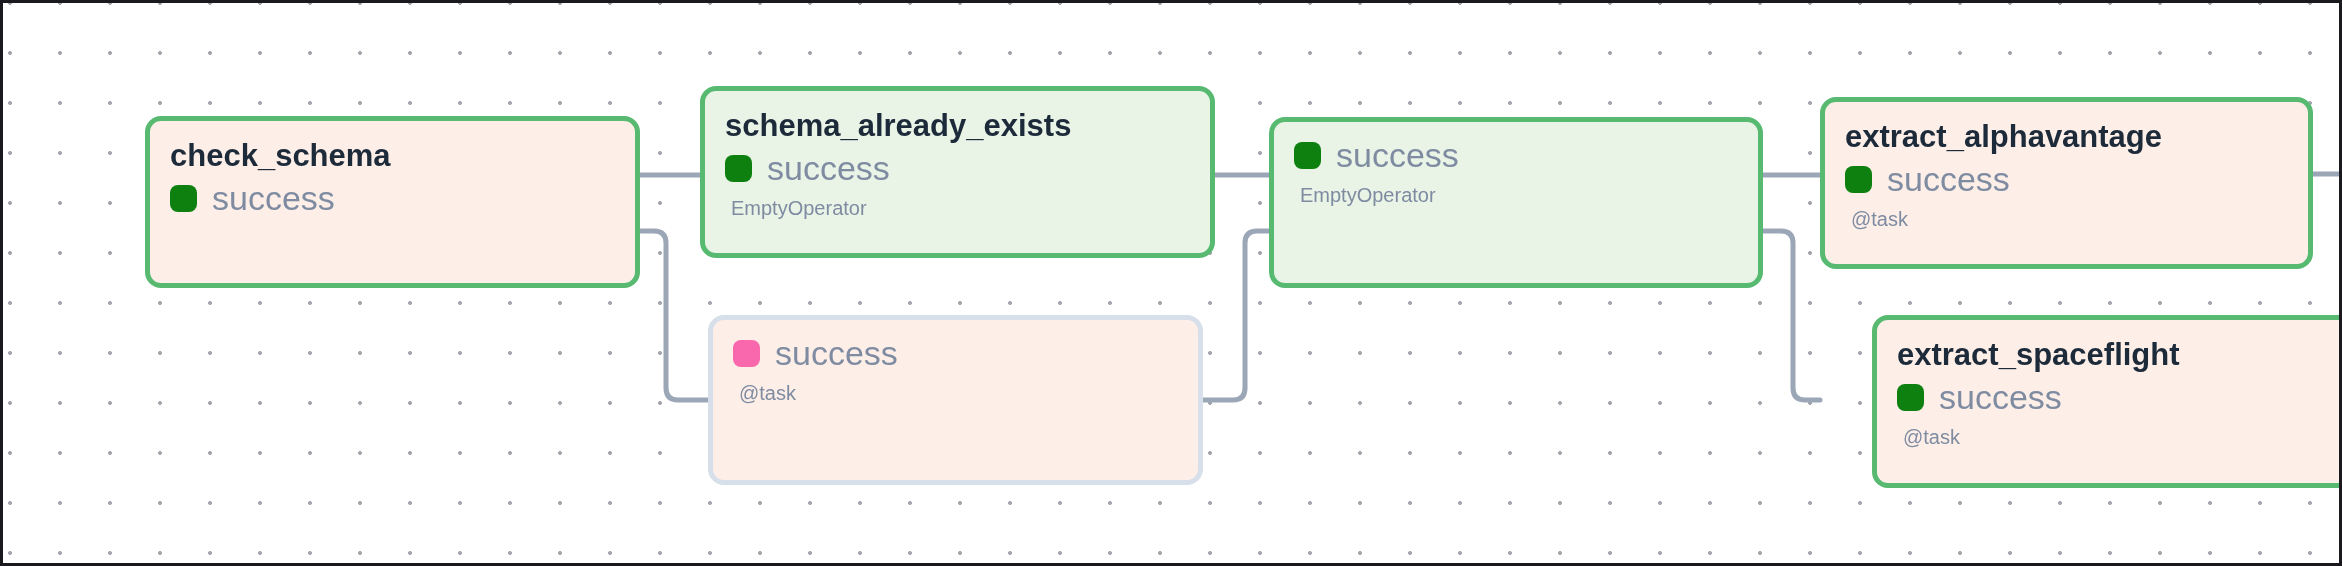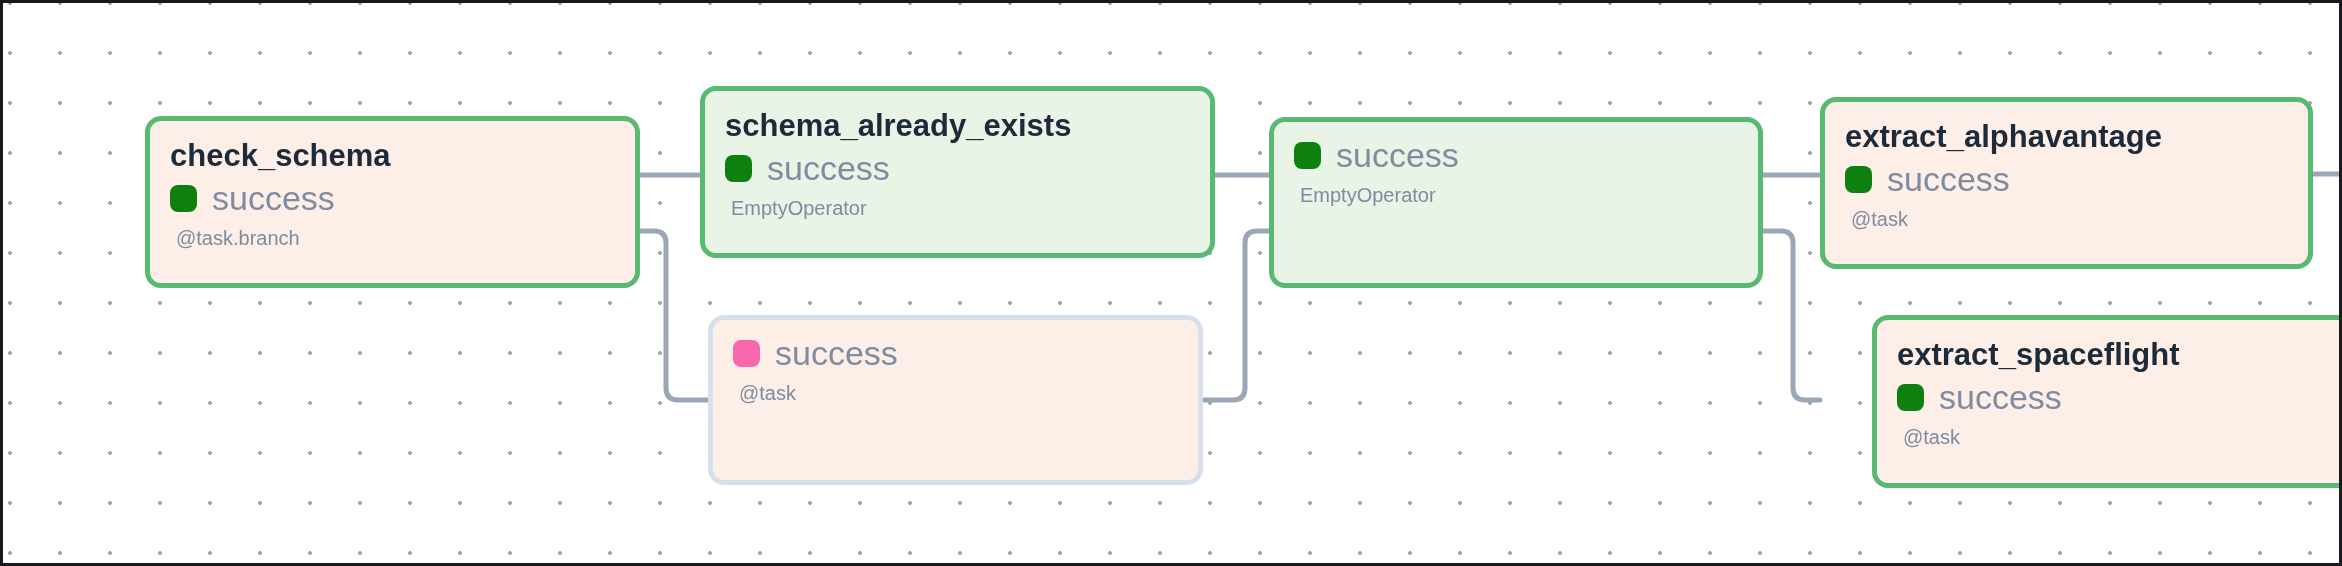--- a/index.html
+++ b/index.html
@@ -54,21 +54,20 @@
         <path d="M2310 171 L2339 171"></path>
         <path d="M2310 395 L2339 395"></path>
       </svg>
     <div id="nodes-layer">
         <div class="node" style="left: 142px; top: 113px; width: 495px; height: 172px; background: rgb(253, 239, 232); border-color: rgb(87, 186, 112);">
           <div class="node-title">check_schema</div>
           <div class="status-row">
             <span class="status-square" style="background: rgb(13, 128, 16);"></span>
             <span class="status-label">success</span>
           </div>
-          <div class="operator-label">@task.branch</div>
         </div>
         <div class="node" style="left: 697px; top: 83px; width: 515px; height: 172px; background: rgb(233, 244, 231); border-color: rgb(87, 186, 112);">
           <div class="node-title">schema_already_exists</div>
           <div class="status-row">
             <span class="status-square" style="background: rgb(13, 128, 16);"></span>
             <span class="status-label">success</span>
           </div>
           <div class="operator-label">EmptyOperator</div>
         </div>
         <div class="node" style="left: 705px; top: 312px; width: 495px; height: 170px; background: rgb(253, 239, 232); border-color: rgb(215, 223, 234);">

